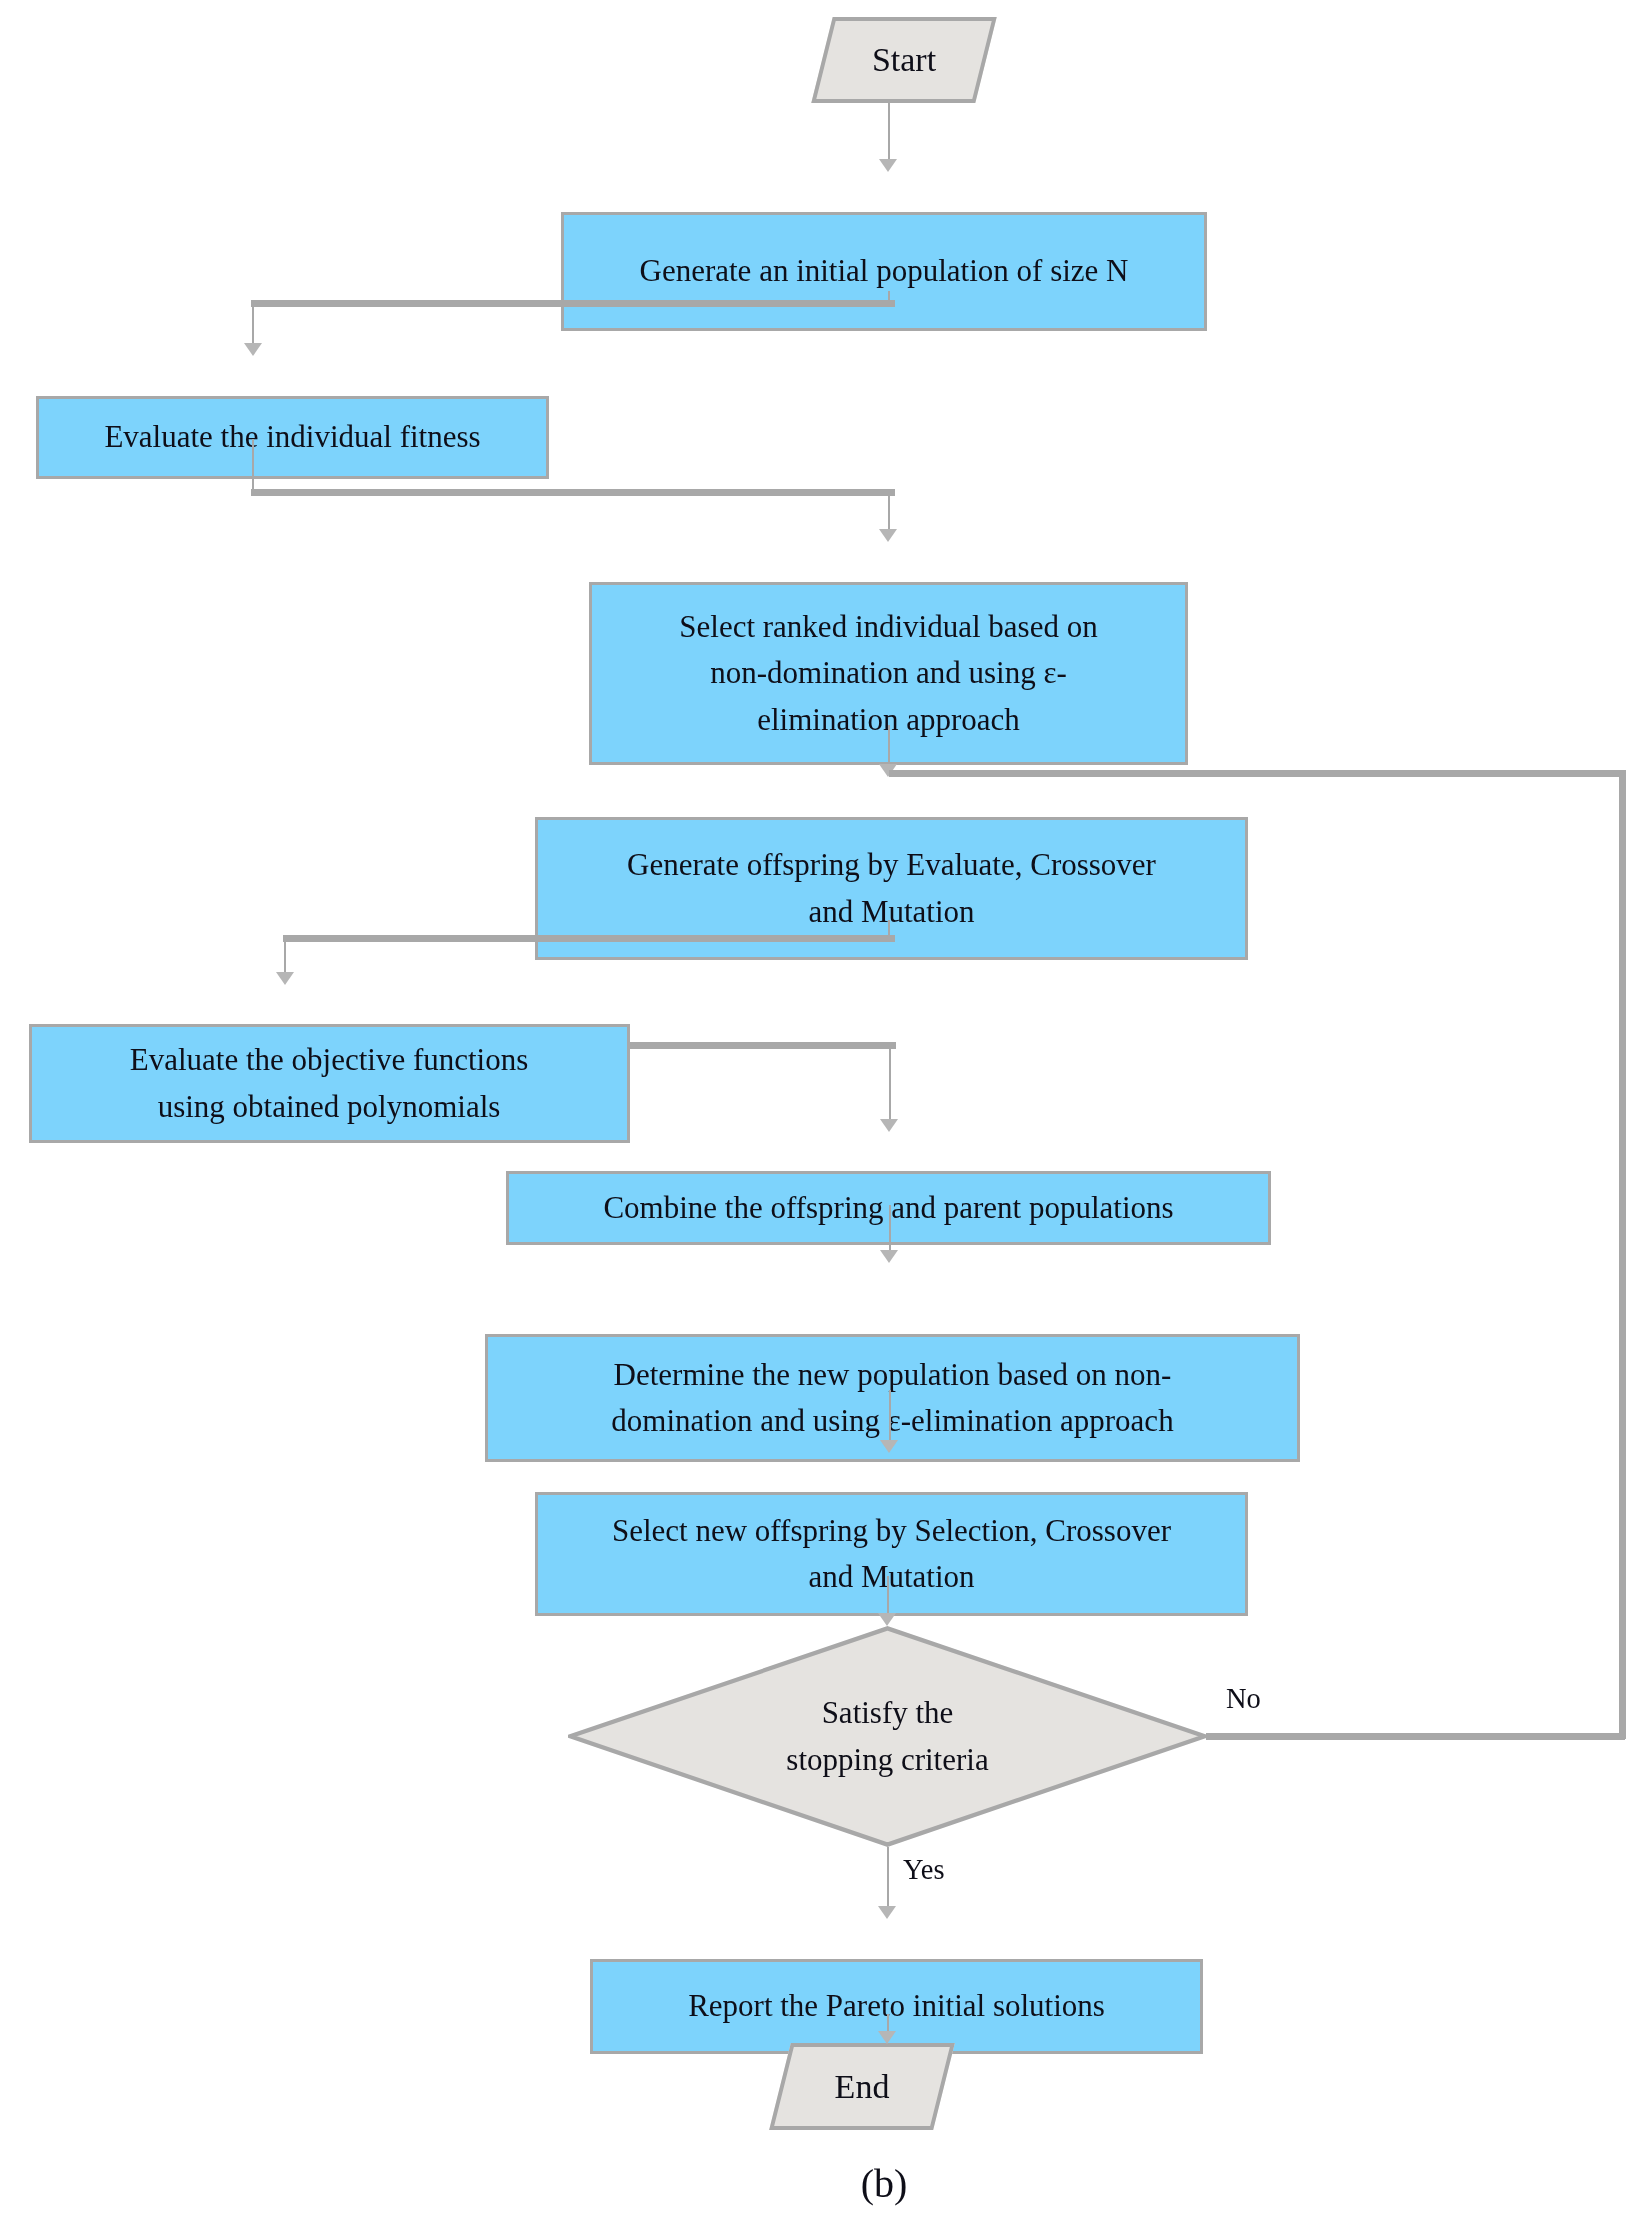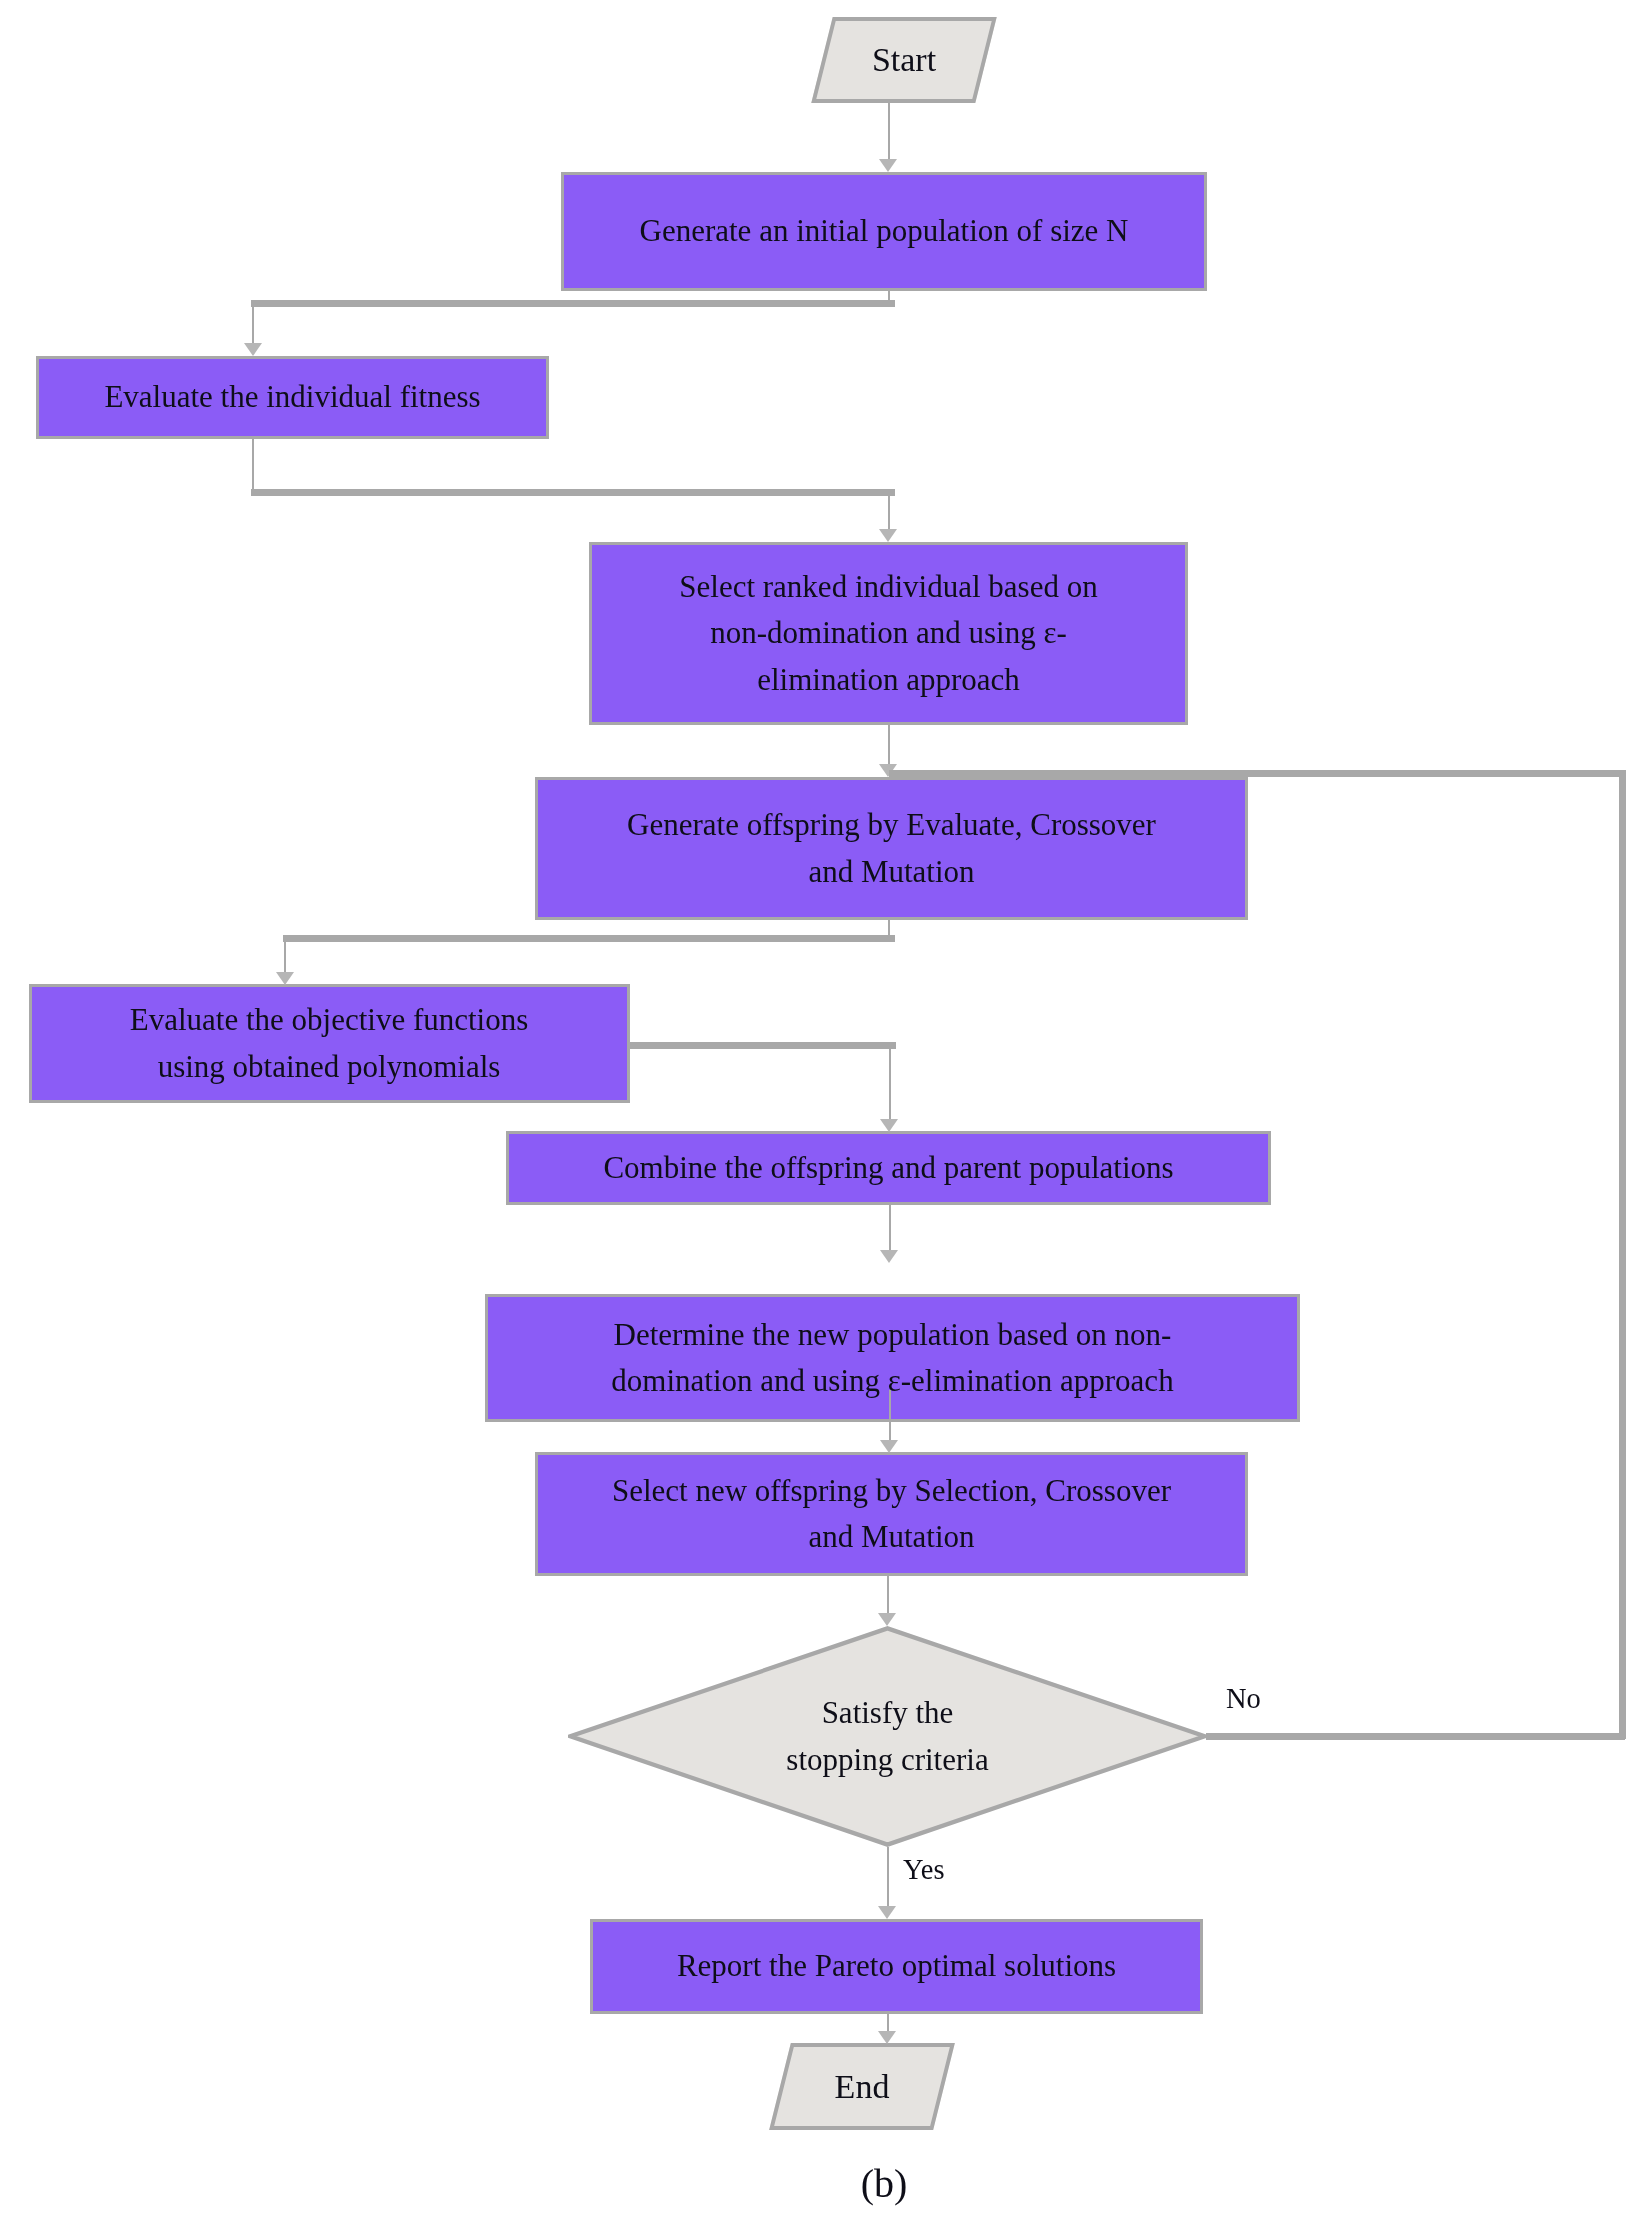--- a/index.html
+++ b/index.html
@@ -11,22 +11,23 @@
     color:#0e0e18;
     padding-left:40px;
   }
   .node{
     position:absolute;
     display:flex;align-items:center;justify-content:center;
     text-align:center;
     box-sizing:border-box;
   }
   .process{
-    background:#8b5cf6;
+    background:#7dd3fc;
     border:3.8px solid #a8a8a8;
+    margin-top:40px;
   }
   .lbl{
     display:block;
     white-space:pre-line;
     font-size:31px;
     line-height:1.5;
     padding:0 11.4px;
   }
   .terminator{background:transparent;border:none;}
   .terminator .skew-bg{
@@ -111,21 +112,21 @@
 
   <div class="node decision" style="left:568px;top:1626px;width:639px;height:221px">
     <svg viewBox="0 0 1344 465" preserveAspectRatio="none">
       <polygon points="672,5 1339,232 672,460 5,232" fill="#e5e3e0" stroke="#a8a8a8" stroke-width="9"></polygon>
     </svg>
     <span class="lbl">Satisfy the
 stopping criteria</span>
   </div>
 
   <div class="node process" style="left:590px;top:1919px;width:613px;height:95px">
-    <span class="lbl">Report the Pareto optimal solutions</span>
+    <span class="lbl">Report the Pareto initial solutions</span>
   </div>
 
   <div class="node terminator" style="left:780px;top:2043px;width:164px;height:87px">
     <div class="skew-bg"></div>
     <span class="lbl">End</span>
   </div>
 
   <div class="vline" style="left:888px;top:102px;height:58px"></div>
   <div class="arrow-down" style="left:879px;top:159px"></div>
 

